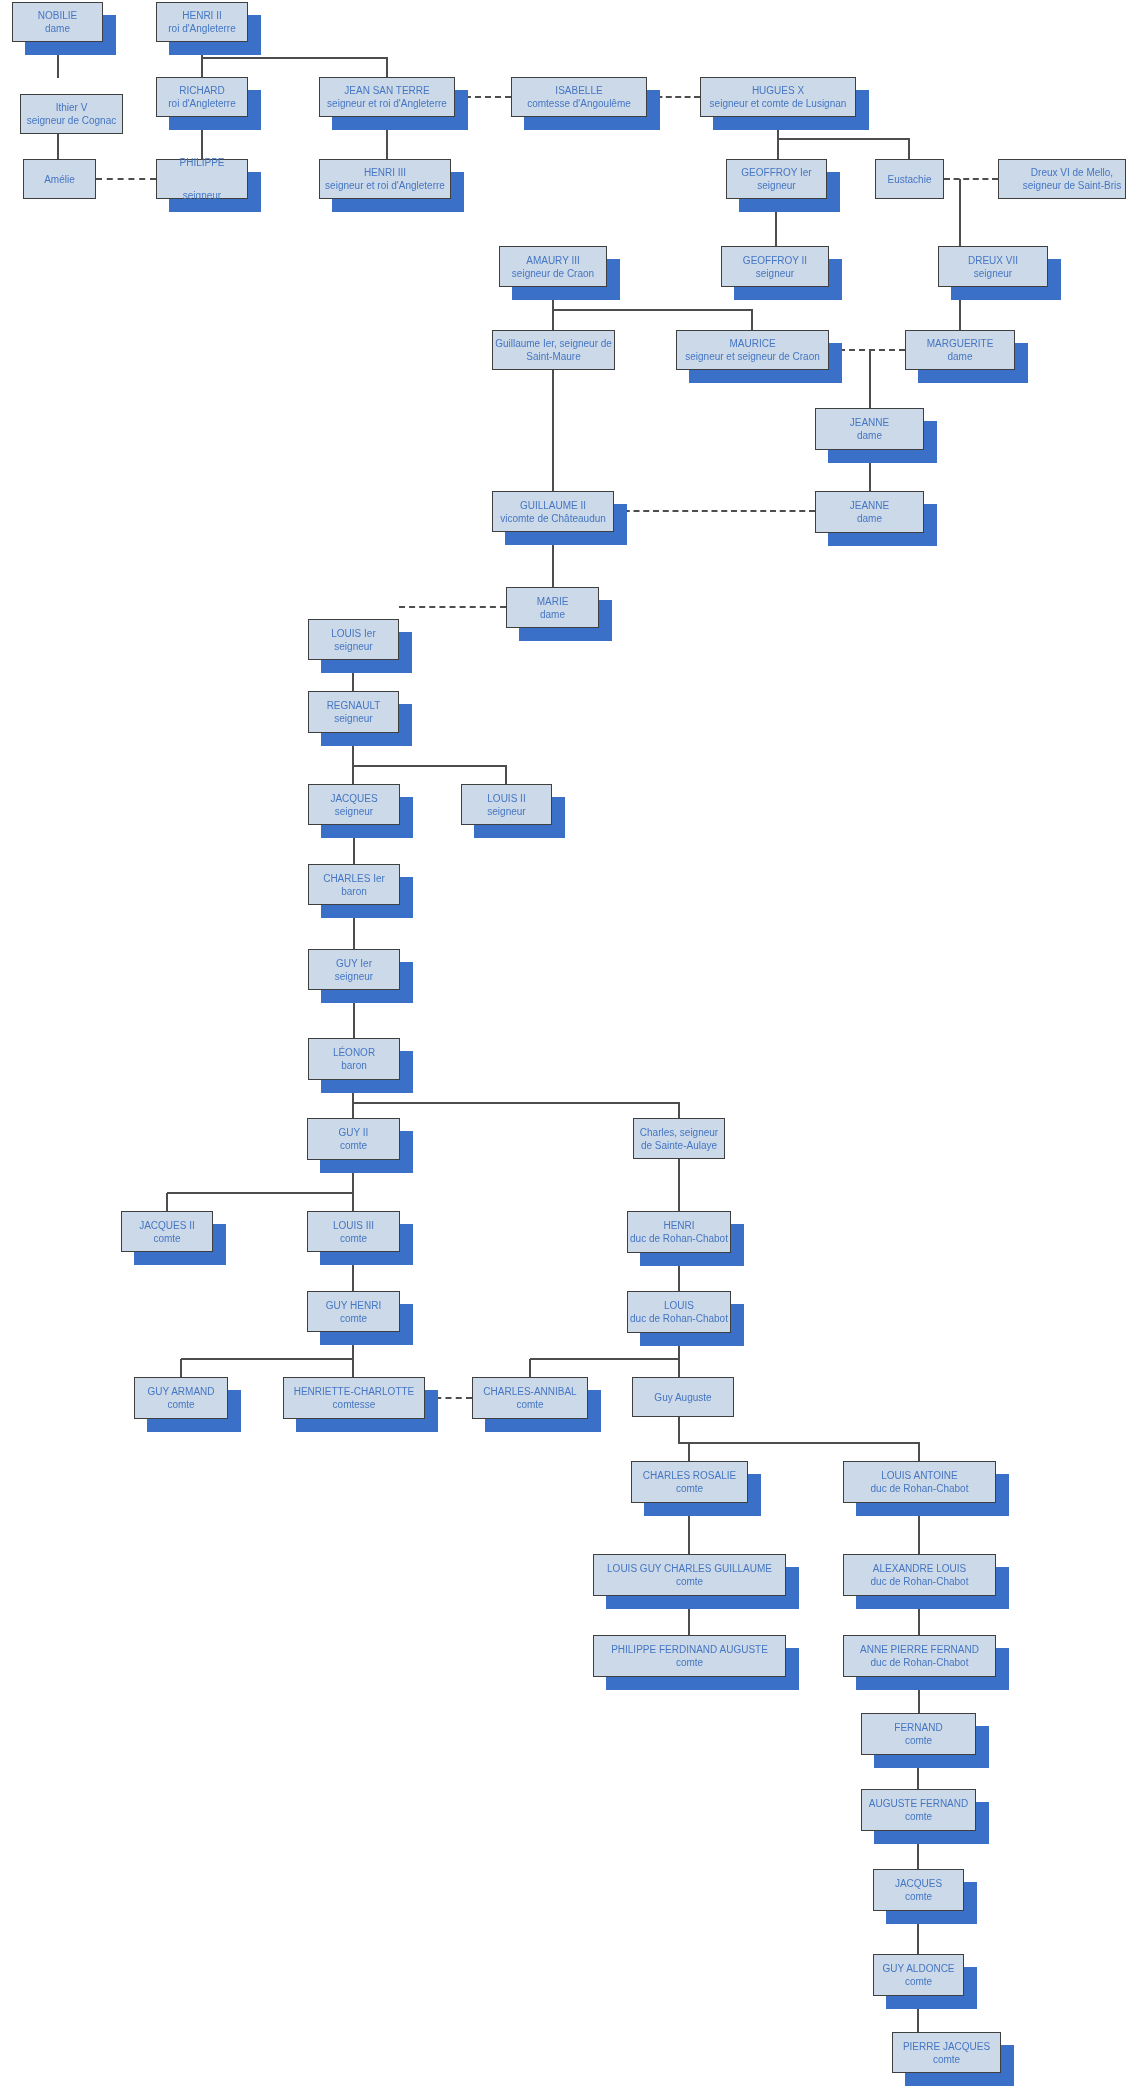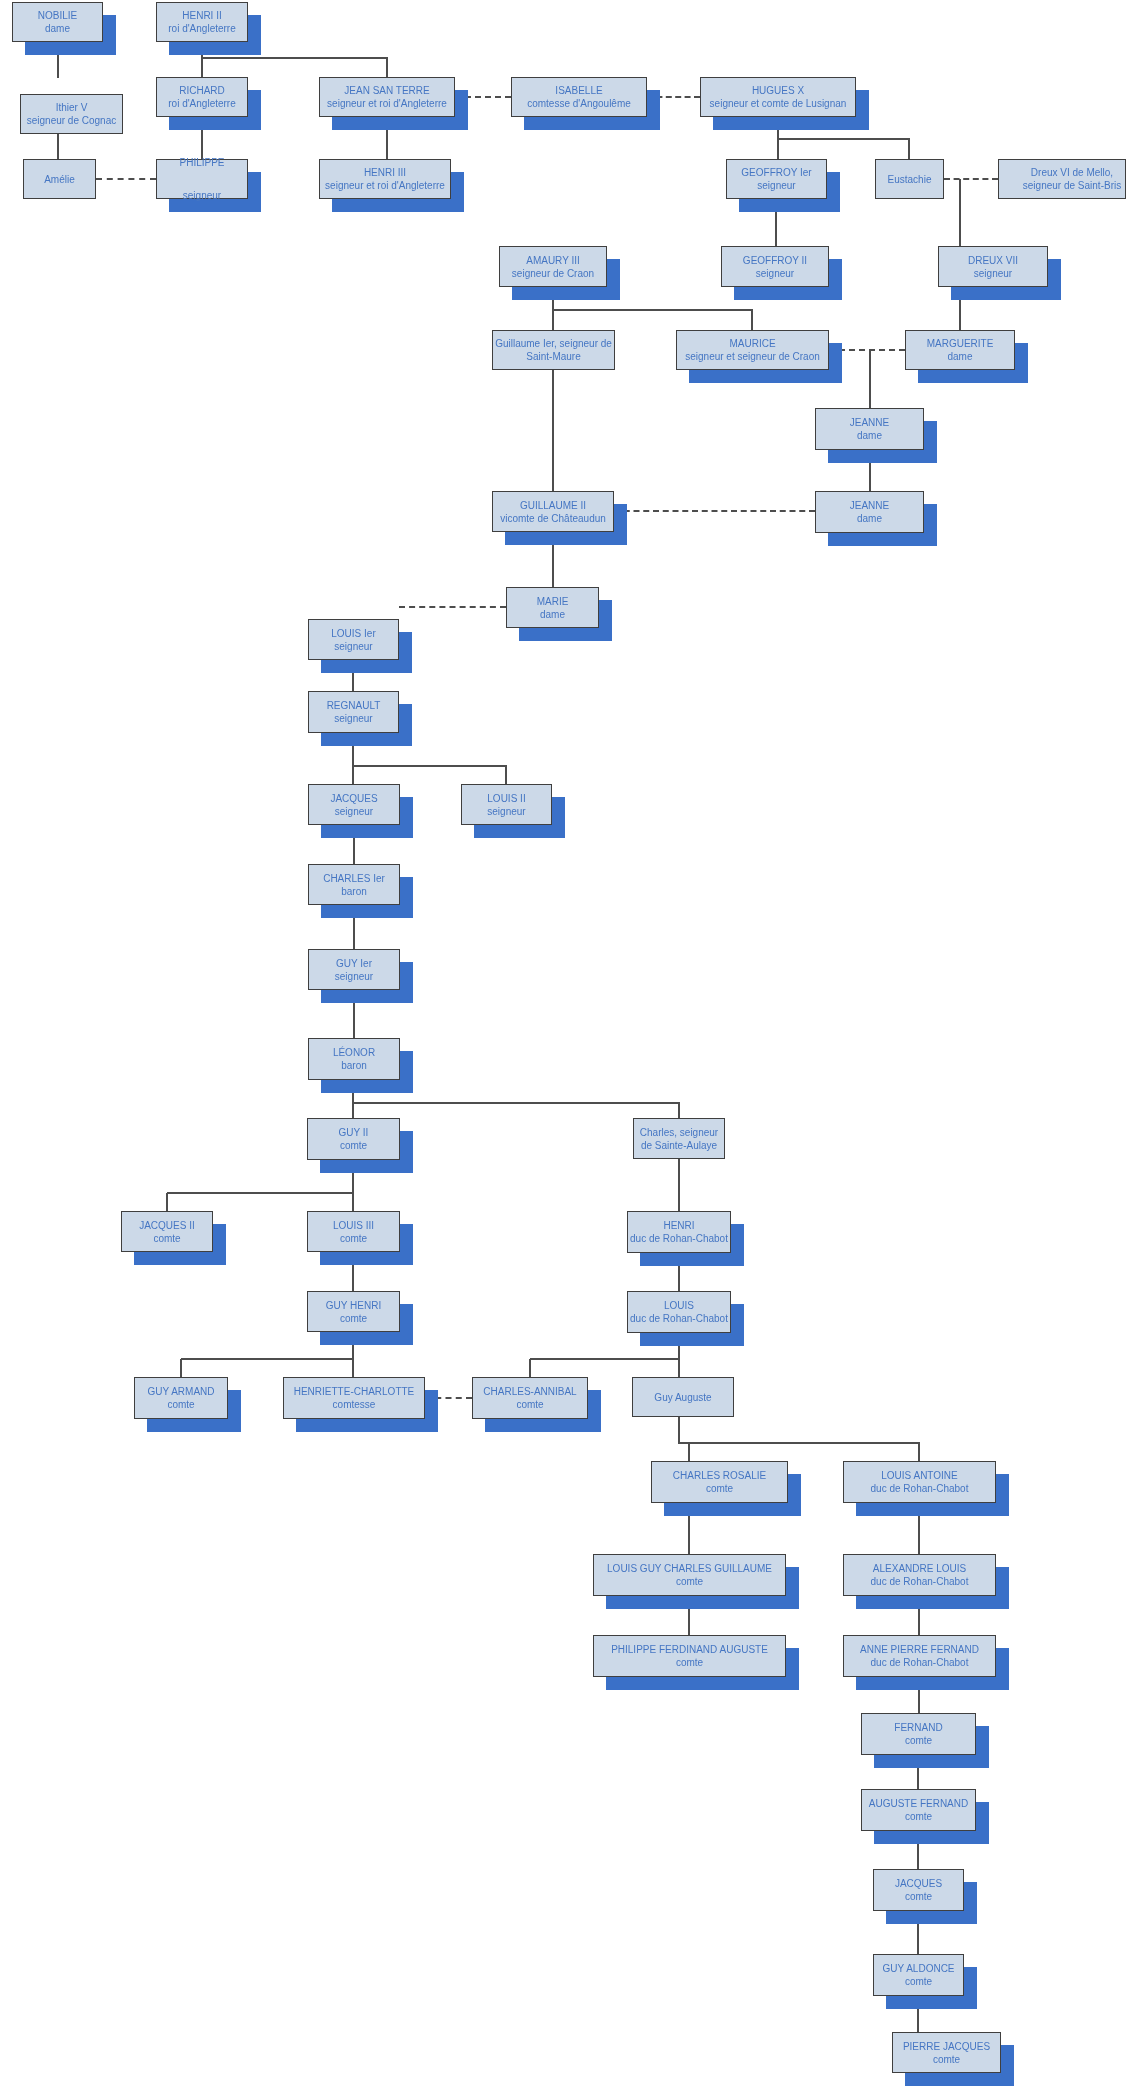--- a/index.html
+++ b/index.html
@@ -249,21 +249,21 @@
       <div class="title">comtesse</div>
     </div>
     <div class="node shadow" style="left: 472px; top: 1377px; width: 116px; height: 42px;">
       <div class="name">CHARLES-ANNIBAL</div>
       <div class="title">comte</div>
     </div>
     <div class="node" style="left: 632px; top: 1377px; width: 102px; height: 40px;">
       <div class="name">Guy Auguste</div>
 
     </div>
-    <div class="node shadow" style="left: 631px; top: 1461px; width: 137px; height: 42px; margin-left: 20px;">
+    <div class="node shadow" style="left: 631px; top: 1461px; width: 117px; height: 42px;">
       <div class="name">CHARLES ROSALIE</div>
       <div class="title">comte</div>
     </div>
     <div class="node shadow" style="left: 843px; top: 1461px; width: 153px; height: 42px;">
       <div class="name">LOUIS ANTOINE</div>
       <div class="title">duc de Rohan-Chabot</div>
     </div>
     <div class="node shadow" style="left: 593px; top: 1554px; width: 193px; height: 42px;">
       <div class="name">LOUIS GUY CHARLES GUILLAUME</div>
       <div class="title">comte</div>

